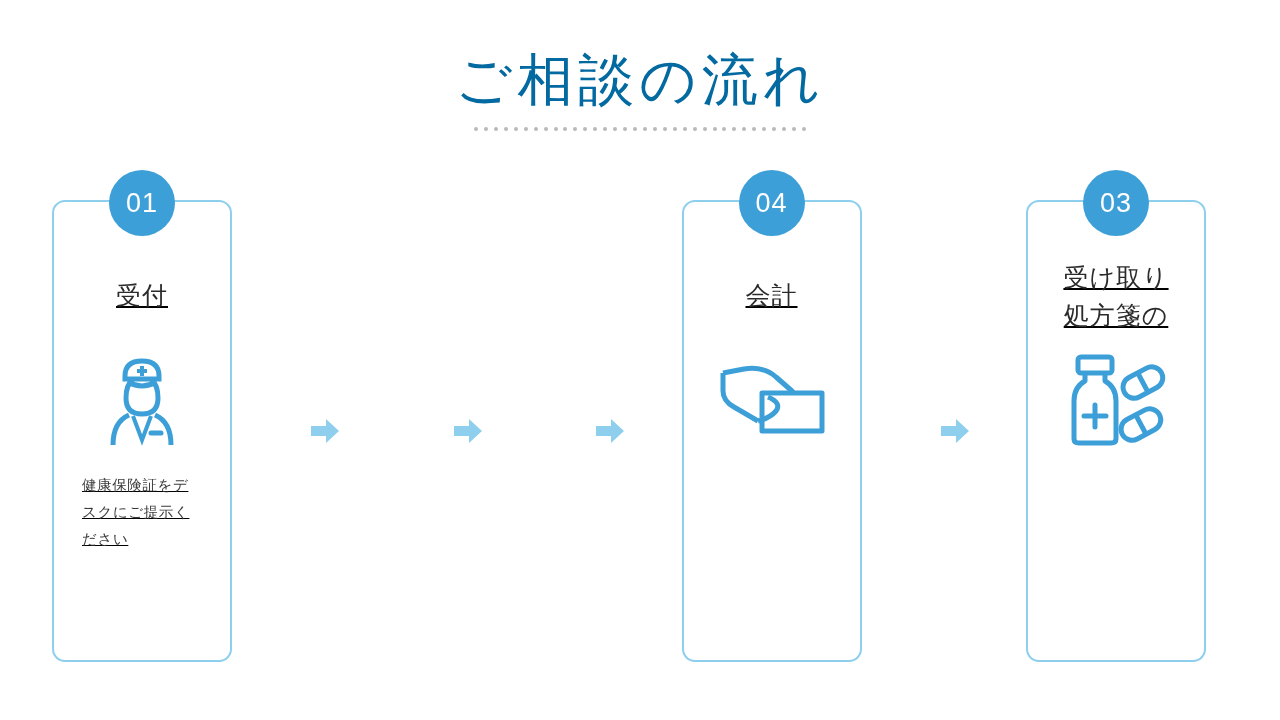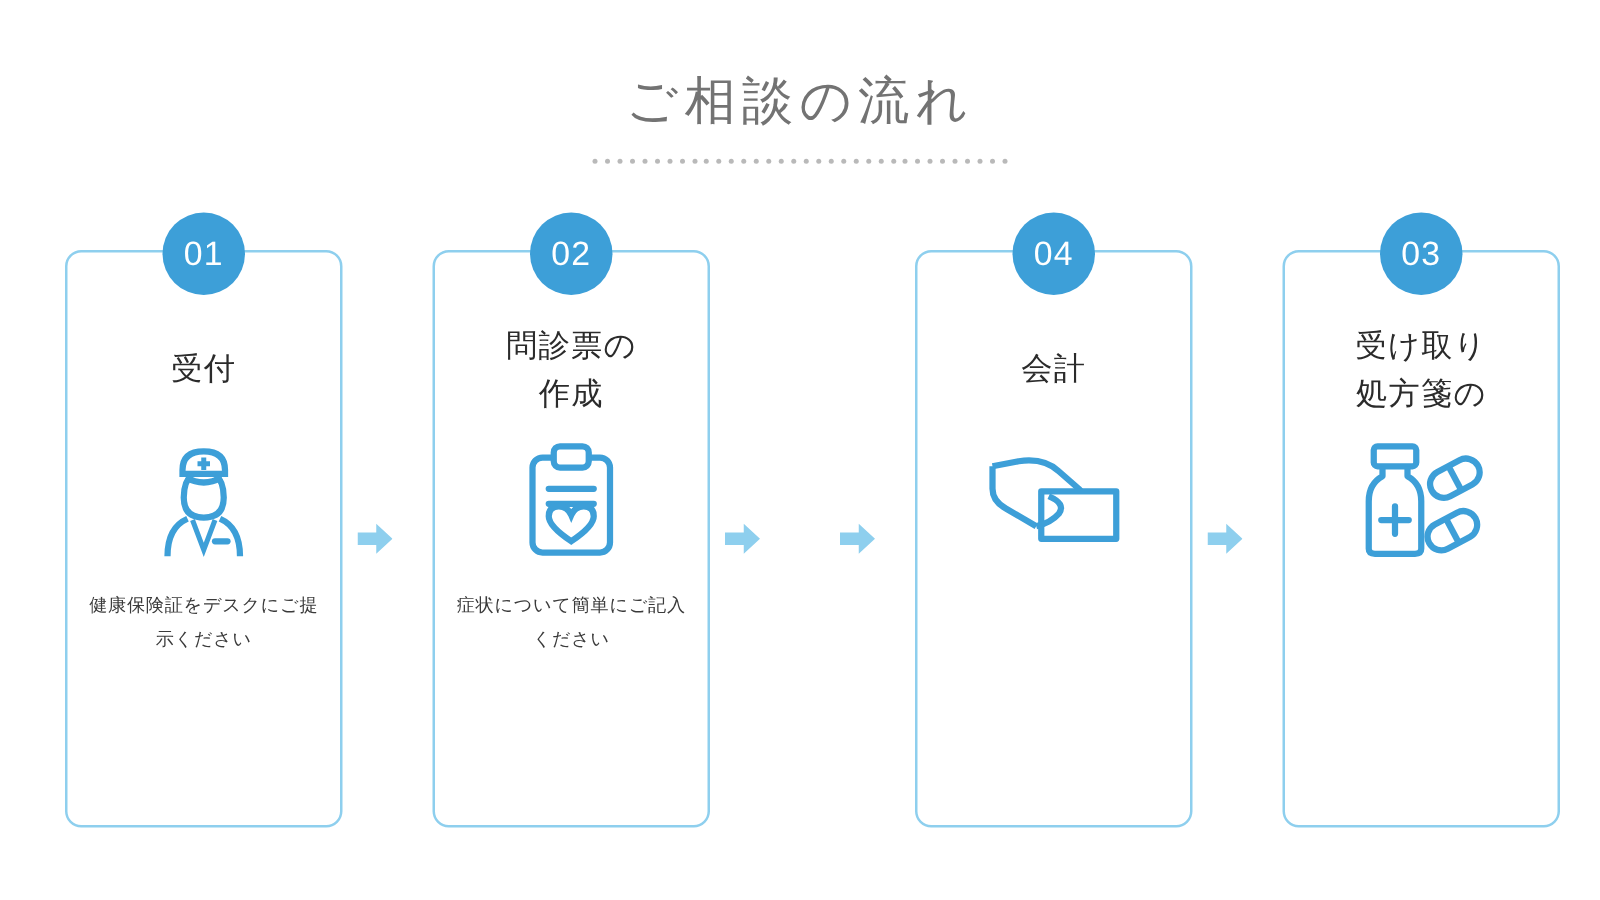--- a/index.html
+++ b/index.html
@@ -22,24 +22,24 @@
 
   
   .title-block {
     position: absolute;
     top: 52px;
     left: 0;
     width: 1280px;
     text-align: center;
   }
   .page-title {
-    font-size: 41px;
+    font-size: 56px;
     line-height: 56px;
     font-weight: 500;
-    color: #737373;
+    color: #0369a1;
     letter-spacing: 5px;
     margin: 0;
   }
   .dotted-divider {
     margin: 18px auto 0 auto;
     width: 332px;
     height: 6px;
     display: flex;
     justify-content: space-between;
     align-items: center;
@@ -62,26 +62,27 @@
     align-items: flex-start;
   }
   .step {
     position: relative;
     width: 202px;
     flex: 0 0 202px;
   }
   .card {
     position: relative;
     box-sizing: border-box;
-    width: 222px;
+    width: 180px;
     min-height: 462px;
     border: 2px solid #8ecfee;
     border-radius: 13px;
     background: #ffffff;
     padding: 56px 16px 18px 16px;
+    text-decoration: underline;
   }
   .badge {
     position: absolute;
     top: -32px;
     left: 50%;
     transform: translateX(-50%);
     width: 66px;
     height: 66px;
     border-radius: 50%;
     background: #3d9fd8;
@@ -117,22 +118,22 @@
     margin-bottom: 16px;
   }
   .icon-wrap svg {
     display: block;
   }
   .card-desc {
     font-size: 14.5px;
     line-height: 27px;
     color: #3a3a3a;
     letter-spacing: 0.6px;
-    text-align: center;
-    margin: 0;
+    text-align: left;
+    margin: 12px;
   }
 
   
   .arrow-cell {
     flex: 1 1 auto;
     display: flex;
     align-items: center;
     justify-content: center;
     height: 462px;
   }
@@ -208,39 +209,20 @@
         <p class="card-desc">健康保険証をデスクにご提示ください</p>
       </div>
     </div>
 
     <div class="arrow-cell">
       <svg class="arrow" width="28" height="26" viewBox="0 0 28 26">
         <path d="M0 8 L15 8 L15 1 L28 13 L15 25 L15 18 L0 18 Z" fill="#8ecfee"></path>
       </svg>
     </div>
 
-    <div class="step">
-      <div class="card">
-        <div class="badge">02</div>
-        <div class="card-title">
-          <div>問診票の</div>
-          <div>作成</div>
-        </div>
-        <div class="icon-wrap">
-          <svg width="80" height="94" viewBox="0 0 80 94" fill="none" stroke="#3d9fd8" stroke-width="5">
-            <rect x="9" y="13" width="62" height="76" rx="8"></rect>
-            <rect x="26" y="4" width="28" height="17" rx="5" fill="#ffffff"></rect>
-            <path d="M22 38 L58 38" stroke-linecap="round"></path>
-            <path d="M22 50 L58 50" stroke-linecap="round"></path>
-            <path d="M40 80 Q22 68 22 60 Q22 52 30 52 Q37 52 40 59 Q43 52 50 52 Q58 52 58 60 Q58 68 40 80 Z"></path>
-          </svg>
-        </div>
-        <p class="card-desc">症状について簡単にご記入ください</p>
-      </div>
-    </div>
 
     <div class="arrow-cell">
       <svg class="arrow" width="28" height="26" viewBox="0 0 28 26">
         <path d="M0 8 L15 8 L15 1 L28 13 L15 25 L15 18 L0 18 Z" fill="#8ecfee"></path>
       </svg>
     </div>
 
 
     <div class="arrow-cell">
       <svg class="arrow" width="28" height="26" viewBox="0 0 28 26">

